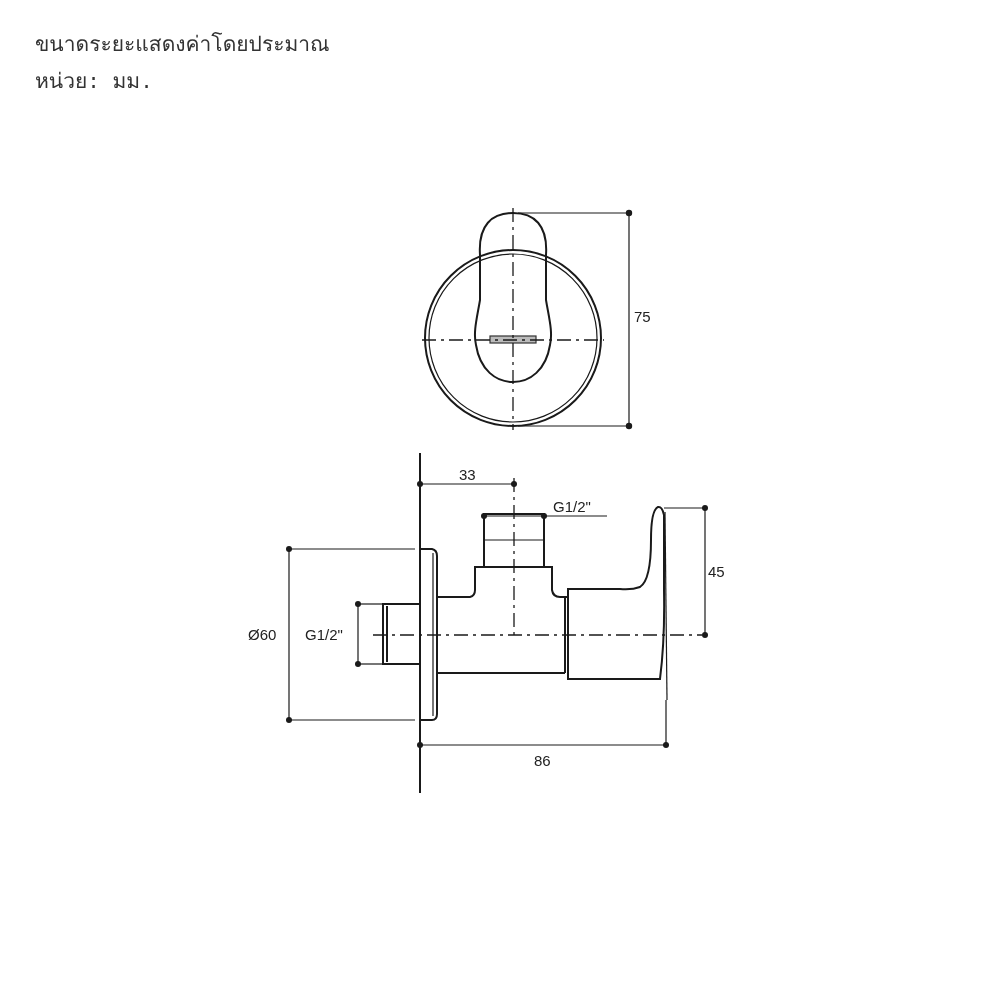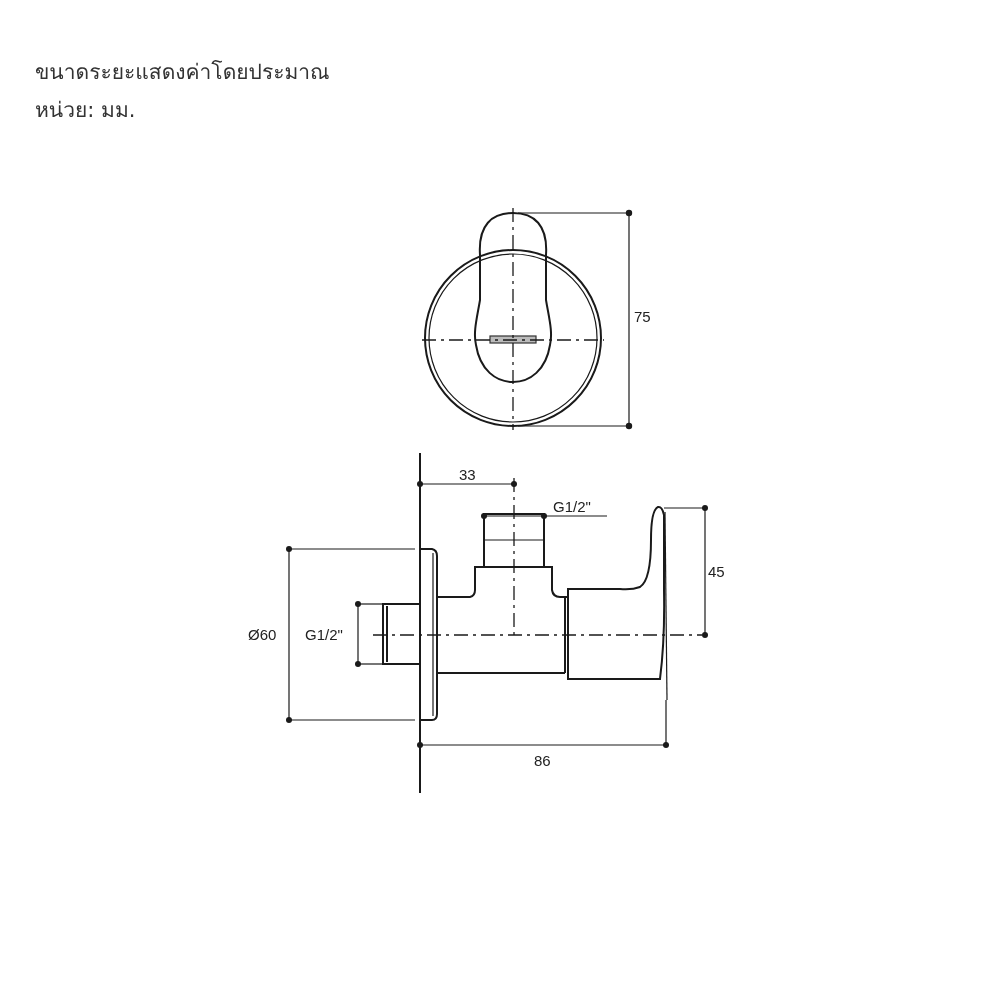--- a/index.html
+++ b/index.html
@@ -1,19 +1,19 @@
 <!DOCTYPE html>
 <html><head>
 <meta charset="utf-8">
 <style>
   html, body { margin:0; padding:0; background:#ffffff; }
   body { width:1000px; height:1000px; position:relative; overflow:hidden; font-family:"DejaVu Sans", sans-serif; }
-  .caption { position:absolute; left:35px; color:#333333; font-size:21px; line-height:1;margin-top:28px; }
+  .caption { position:absolute; left:35px; color:#333333; font-size:21px; line-height:1; }
   #cap1 { top:34px; }
-  #cap2 { top:72px; }
+  #cap2 { top:72px;font-family:Liberation Mono, monospace; }
   svg { position:absolute; left:0; top:0; }
   .dimtext { font-family:"Liberation Sans", sans-serif; font-size:15px; fill:#222; }
 </style>
 </head>
 <body>
 
 <div class="caption" id="cap1">ขนาดระยะแสดงค่าโดยประมาณ</div>
 <div class="caption" id="cap2">หน่วย: มม.</div>
 
 <svg width="1000" height="1000" viewBox="0 0 1000 1000">

